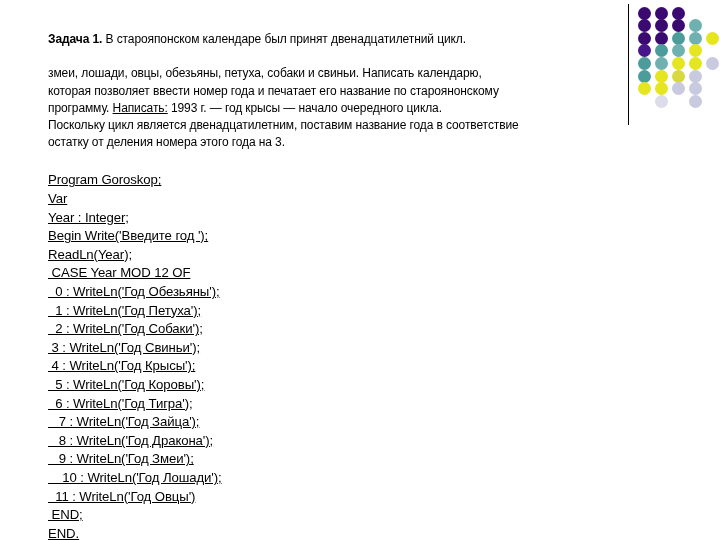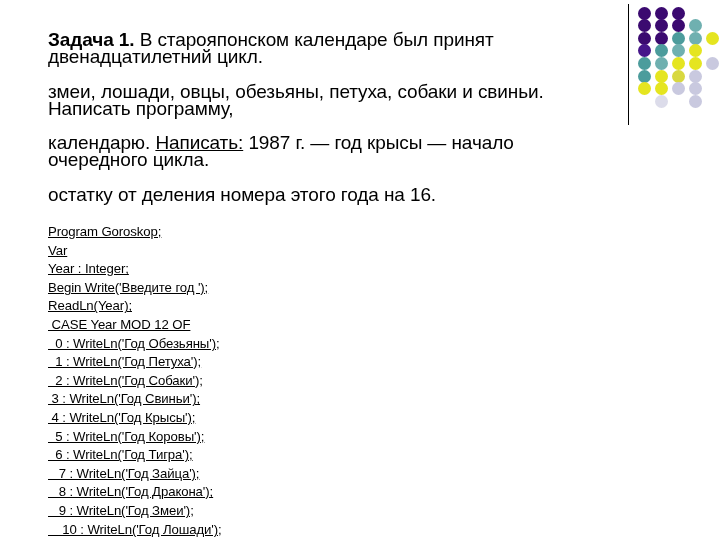--- a/index.html
+++ b/index.html
@@ -54,21 +54,21 @@
   }
 
   
   #content {
     position: absolute;
     left: 48px;
     top: 31px;
     width: 566px;
   }
   #problem-paragraph {
-    font-size: 19px;
+    font-size: 12px;
     line-height: 17.2px;
     color: #000000;
     letter-spacing: -0.1px;
   }
   #problem-paragraph .lead {
     font-weight: bold;
   }
   #problem-paragraph .ref-label {
     text-decoration: underline;
   }
@@ -200,22 +200,22 @@
       <div class="dot-cell"></div>
       <div class="dot-cell"></div>
     </div>
 </div>
 
 <div id="content">
 
   <div id="problem-paragraph">
     <span class="lead">Задача 1.</span><span> В старояпонском календаре был принят двенадцатилетний цикл.</span><br>
     <br>
-    <span>змеи, лошади, овцы, обезьяны, петуха, собаки и свиньи. Написать программу,</span><br>
-    <br>
-    <span>календарю. </span><span class="ref-label">Написать:</span><span> 1987 г. — год крысы — начало очередного цикла.</span><br>
-    <br>
-    <span>остатку от деления номера этого года на 16.</span>
+    <span>змеи, лошади, овцы, обезьяны, петуха, собаки и свиньи. Написать календарю,</span><br>
+    <span>которая позволяет ввести номер года и печатает его название по староянонскому</span><br>
+    <span>программу. </span><span class="ref-label">Написать:</span><span> 1993 г. — год крысы — начало очередного цикла.</span><br>
+    <span>Поскольку цикл является двенадцатилетним, поставим название года в соответствие</span><br>
+    <span>остатку от деления номера этого года на 3.</span>
   </div>
 
   <div id="code-block"><div class="code-line">Program Goroskop;</div><div class="code-line">Var</div><div class="code-line">Year : Integer;</div><div class="code-line">Begin Write('Введите год ');</div><div class="code-line">ReadLn(Year);</div><div class="code-line"> CASE Year MOD 12 OF</div><div class="code-line">  0 : WriteLn('Год Обезьяны');</div><div class="code-line">  1 : WriteLn('Год Петуха');</div><div class="code-line">  2 : WriteLn('Год Собаки');</div><div class="code-line"> 3 : WriteLn('Год Свиньи');</div><div class="code-line"> 4 : WriteLn('Год Крысы');</div><div class="code-line">  5 : WriteLn('Год Коровы');</div><div class="code-line">  6 : WriteLn('Год Тигра');</div><div class="code-line">   7 : WriteLn('Год Зайца');</div><div class="code-line">   8 : WriteLn('Год Дракона');</div><div class="code-line">   9 : WriteLn('Год Змеи');</div><div class="code-line">    10 : WriteLn('Год Лошади');</div><div class="code-line">  11 : WriteLn('Год Овцы')</div><div class="code-line"> END;</div><div class="code-line">END.</div></div>
 
 </div>
 
 </body></html>

